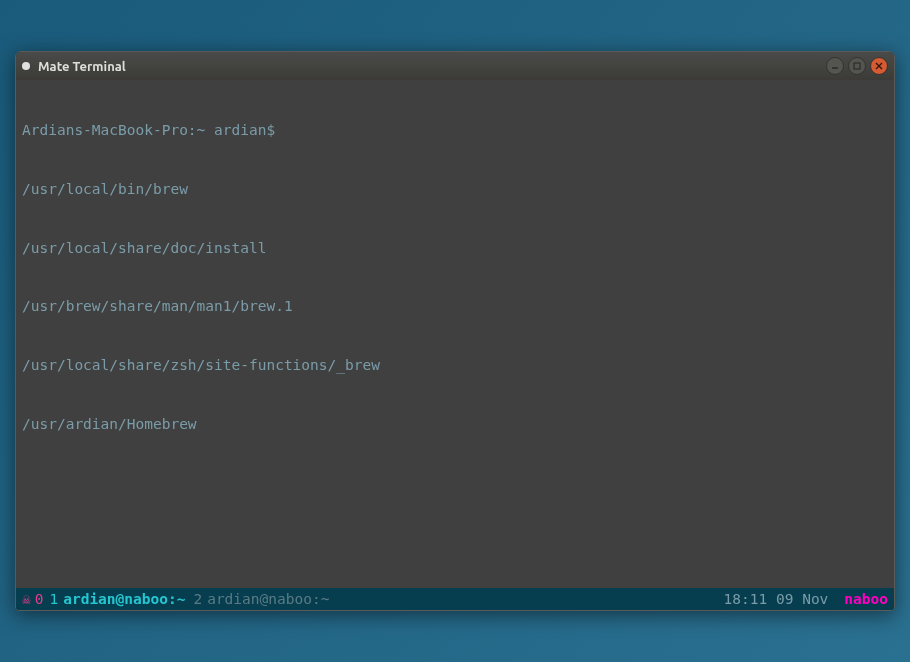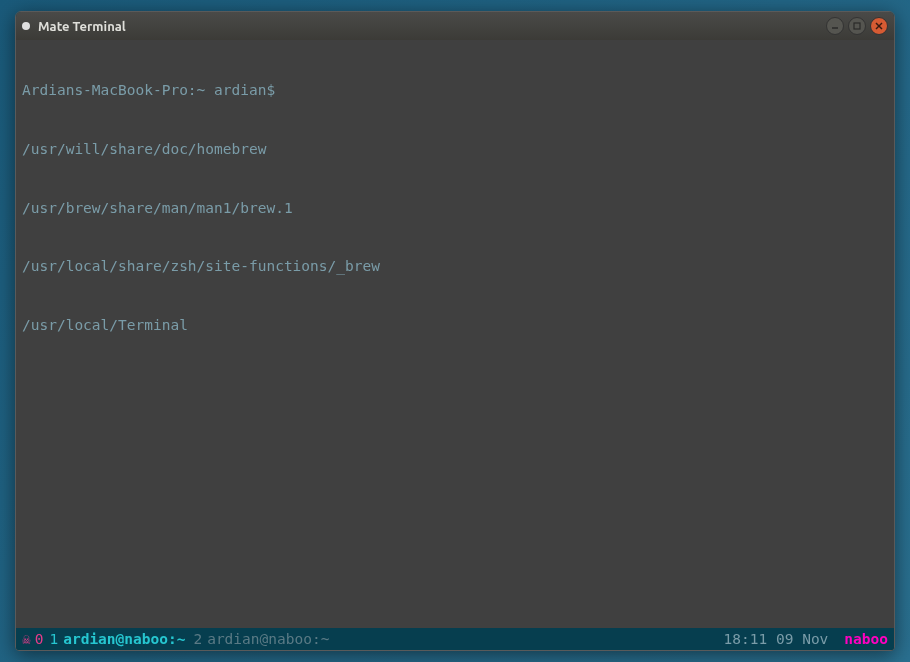--- a/index.html
+++ b/index.html
@@ -8,21 +8,21 @@
       font-family: 'DejaVu Sans Mono', 'Liberation Mono', 'Courier New', monospace;
       display: flex;
       align-items: center;
       justify-content: center;
       width: 910px;
       height: 662px;
       overflow: hidden;
     }
     .window {
       width: 880px;
-      height: 640px;
+      height: 560px;
       background: #063e4f;
       border-radius: 6px 6px 4px 4px;
       box-shadow: 0 4px 20px rgba(0,0,0,0.5);
       display: flex;
       flex-direction: column;
       overflow: hidden;
       border: 1px solid #5a5a5a;
     }
     .titlebar {
       height: 28px;
@@ -121,24 +121,25 @@
         <svg viewBox="0 0 10 10">
             <line x1="2" y1="2" x2="8" y2="8" stroke="#3a1a10" stroke-width="1.5"></line>
             <line x1="8" y1="2" x2="2" y2="8" stroke="#3a1a10" stroke-width="1.5"></line>
           </svg>
       </div>
     </div>
   </div>
 
   <div class="terminal-body">
     <div class="line"><span class="prompt-host">Ardians-MacBook-Pro:~ ardian$</span></div>
-    <div class="line">/usr/will/share/doc/homebrew</div>
+    <div class="line">/usr/local/bin/brew</div>
+    <div class="line">/usr/local/share/doc/install</div>
     <div class="line">/usr/brew/share/man/man1/brew.1</div>
     <div class="line">/usr/local/share/zsh/site-functions/_brew</div>
-    <div class="line">/usr/local/Terminal</div>
+    <div class="line">/usr/ardian/Homebrew</div>
     
     
     
     
     
     
     
     
     
     

